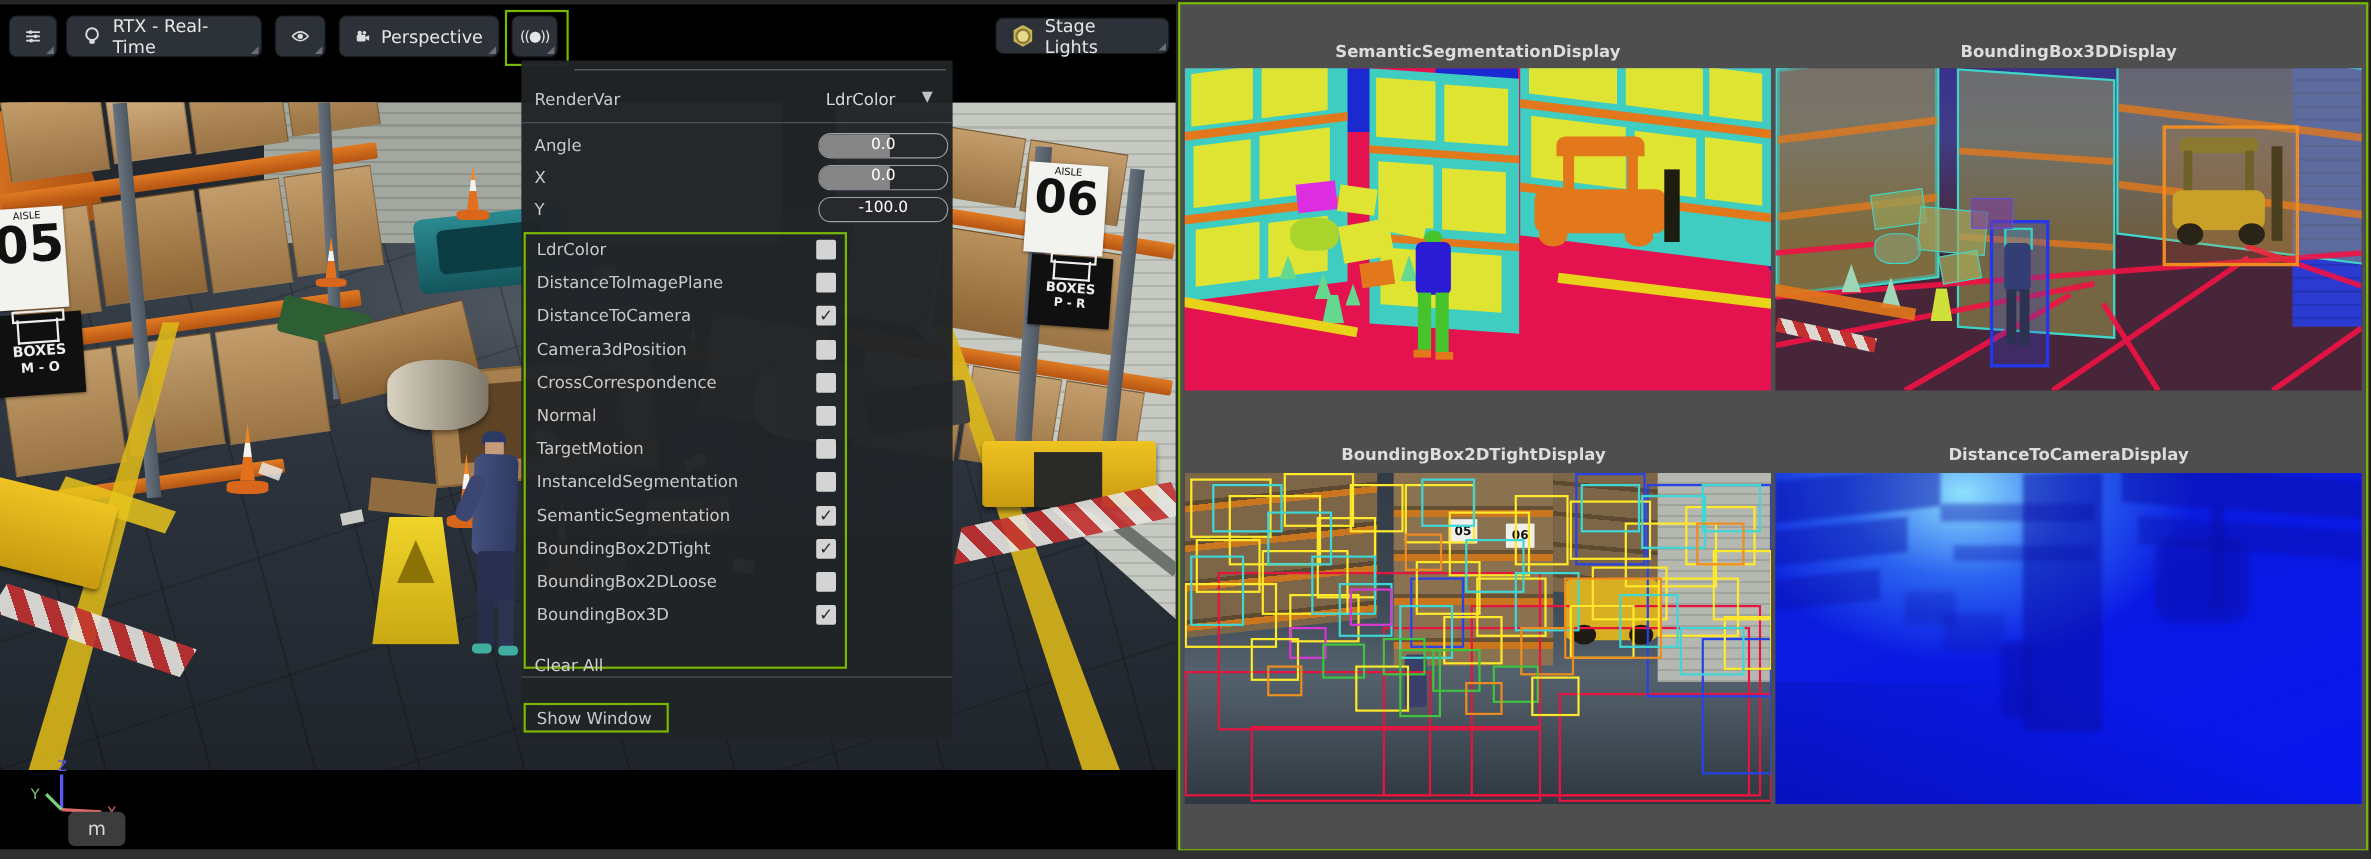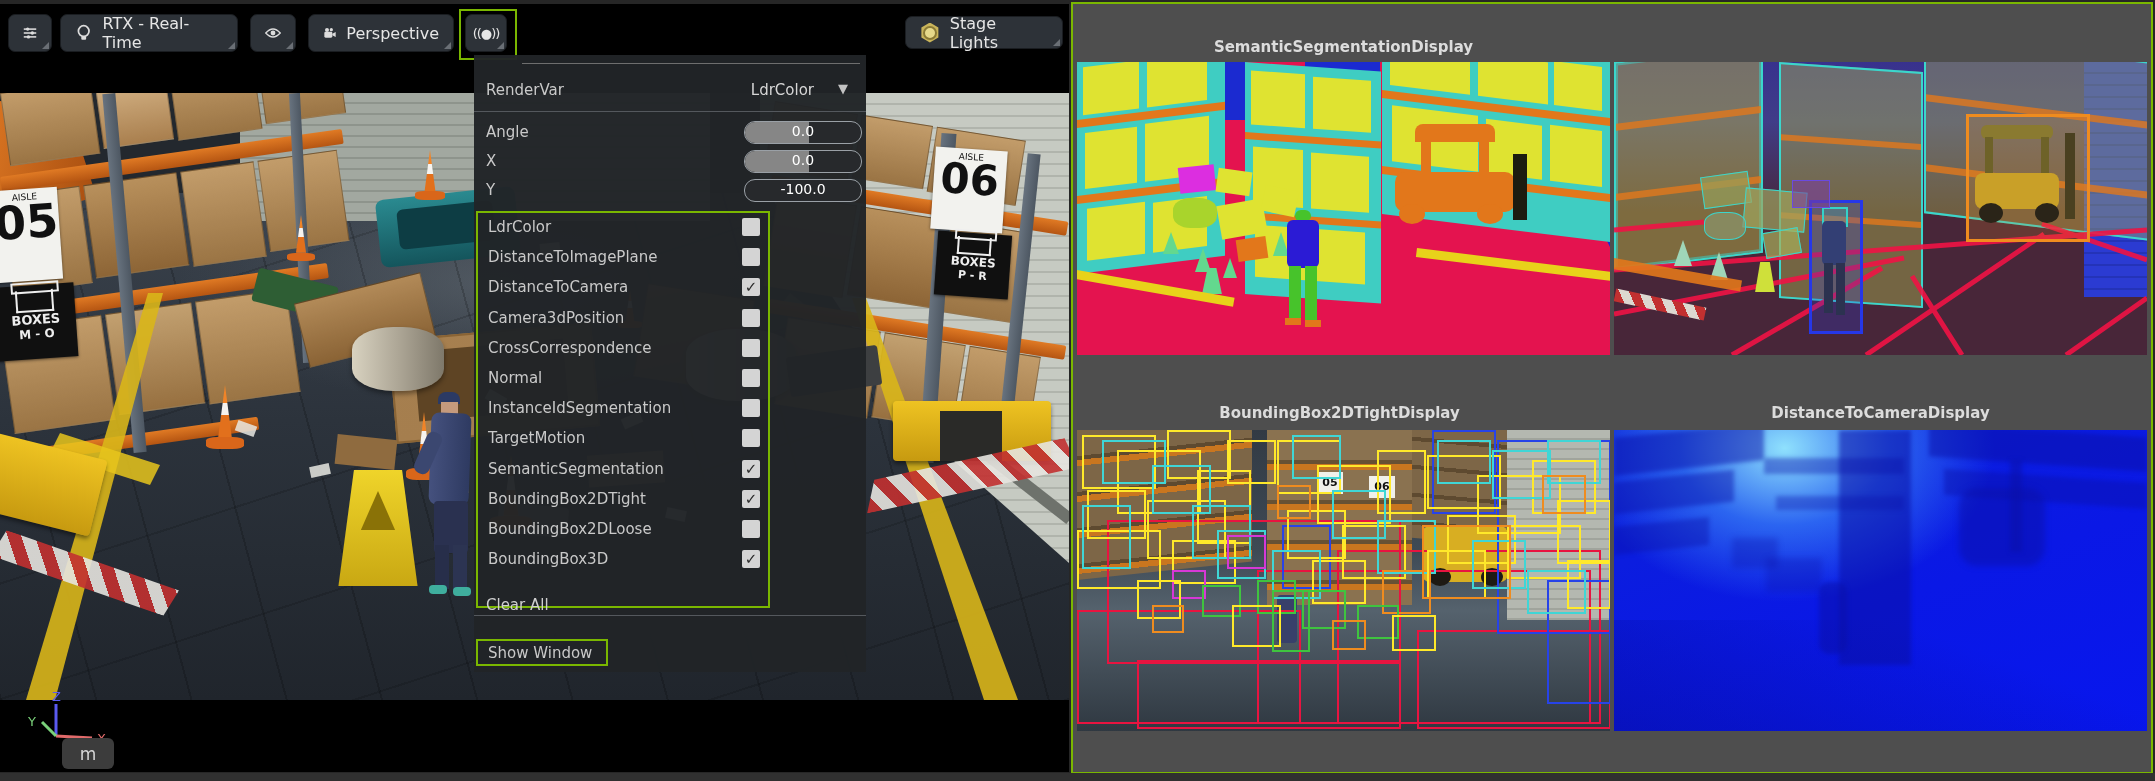--- a/index.html
+++ b/index.html
@@ -351,25 +351,25 @@
         </div>
         <div class="opt-row">
           <span class="olbl">CrossCorrespondence</span>
           <span class="cb"></span>
         </div>
         <div class="opt-row">
           <span class="olbl">Normal</span>
           <span class="cb"></span>
         </div>
         <div class="opt-row">
+          <span class="olbl">TargetMotion</span>
+          <span class="cb"></span>
+        </div>
+        <div class="opt-row">
           <span class="olbl">InstanceIdSegmentation</span>
-          <span class="cb"></span>
-        </div>
-        <div class="opt-row">
-          <span class="olbl">TargetMotion</span>
           <span class="cb"></span>
         </div>
         <div class="opt-row">
           <span class="olbl">SemanticSegmentation</span>
           <span class="cb">✓</span>
         </div>
         <div class="opt-row">
           <span class="olbl">BoundingBox2DTight</span>
           <span class="cb">✓</span>
         </div>
@@ -385,20 +385,21 @@
     <div class="menu-div" style="top:560px;"></div>
     <div class="menu-item" style="top:541px;"><span>Clear All</span></div>
     <div id="show-window">
         <span>Show Window</span>
       </div>
   </div>
 
   <div id="right-panel">
 
     <div class="qlabel" style="left:4px;top:34px;">SemanticSegmentationDisplay</div>
+    <div class="qlabel" style="left:541px;top:34px;">BoundingBox3DDisplay</div>
 
     <div class="qimg" style="left:4px;top:58px;height:293px;background:#e4134f;">
       <div class="abs" style="left:70px;top:0;width:100px;height:58px;background:#1b2ad0;"></div>
       <div class="abs" style="left:228px;top:0;width:75px;height:44px;background:#1b2ad0;"></div>
       <div class="abs" style="left:420px;top:0;width:113px;height:185px;background:#1b2ad0;clip-path:polygon(0 0,100% 0,100% 100%,55% 45%);"></div>
 
       <div class="abs" style="left:0;top:0;width:148px;height:212px;background:#3fcdc2;transform:skewY(-7deg);transform-origin:0 0;">
         <div class="abs" style="left:6px;top:6px;width:56px;height:48px;background:#dfe331;"></div>
         <div class="abs" style="left:70px;top:4px;width:60px;height:50px;background:#dfe331;"></div>
         <div class="abs" style="left:0;top:58px;width:148px;height:8px;background:#e2771b;"></div>

